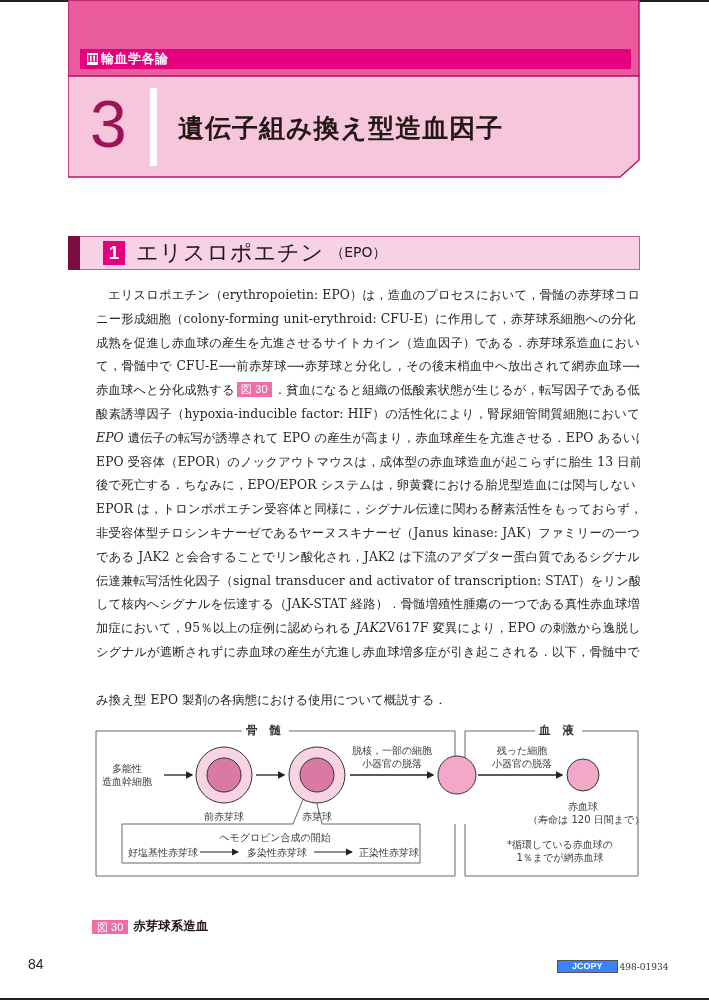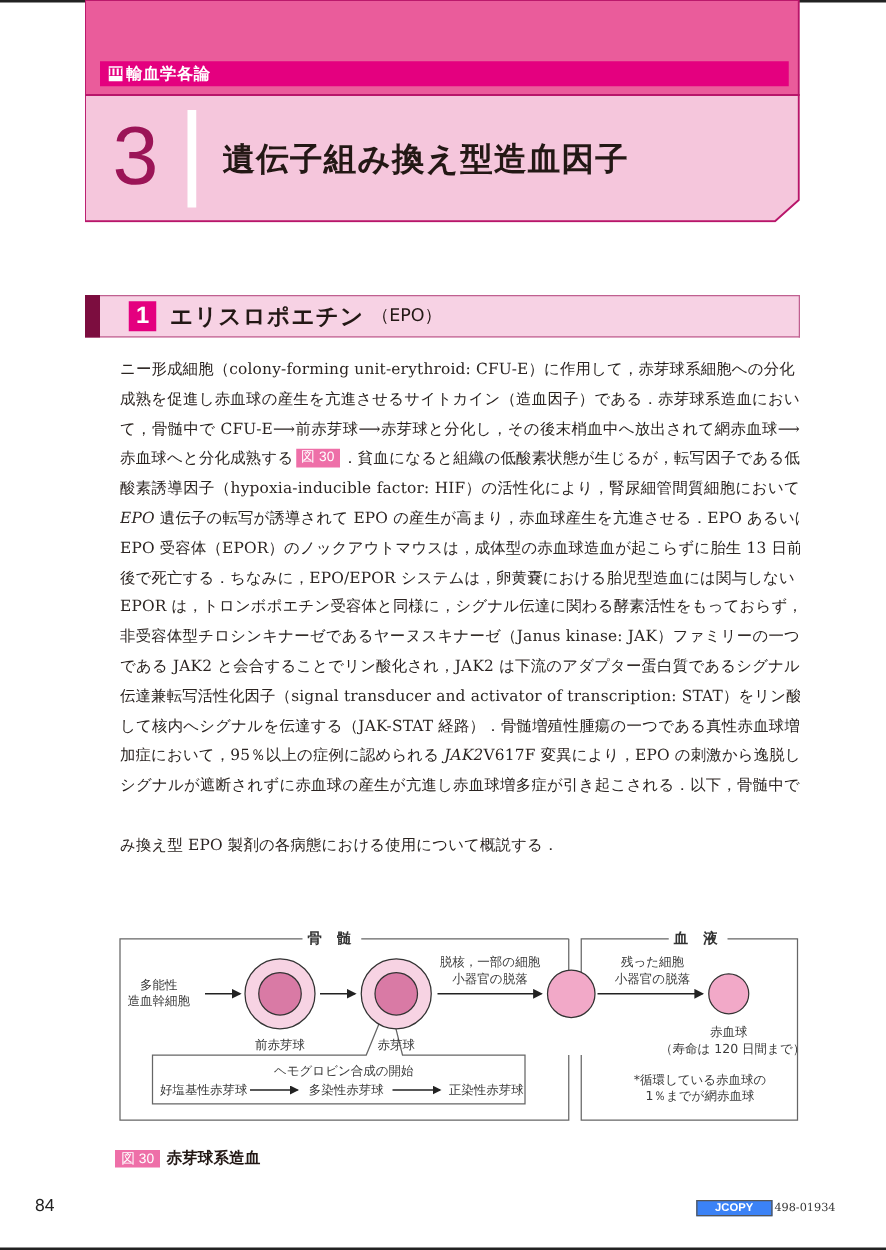--- a/index.html
+++ b/index.html
@@ -37,40 +37,40 @@
       position: absolute; left: 68px; top: 236px; width: 572px; height: 34px;
       background: #f7d2e4; border: 1px solid #c06090; border-left: none;
       display: flex; align-items: center;
     }
     .section-dark { width: 12px; height: 34px; background: #7c0d3f; margin-top: -1px; margin-bottom: -1px; }
     .section-num {
       margin-left: 23px; width: 22px; height: 24px; background: #e4007f; color: #fff;
       font-family: "Liberation Sans", sans-serif; font-weight: bold; font-size: 19px;
       line-height: 24px; text-align: center;
     }
-    .section-title { margin-left: 11px; font-size: 18px; font-weight: bold; color: #231815; letter-spacing: 1px; }
+    .section-title { margin-left: 11px; font-size: 22px; font-weight: normal; color: #231815; letter-spacing: 1px; }
     .section-sub { margin-left: 6px; font-size: 14px; color: #231815; font-weight: normal; }
 
     
     .body-text {
       position: absolute; left: 96px; top: 284px; width: 544px;
       font-family: "DejaVu Serif", serif; font-size: 12.3px; line-height: 23.8px;
       color: #2a2320; text-align: justify; letter-spacing: 0.15px;
     }
     .body-text .line { display: block; white-space: nowrap; overflow: hidden; text-align-last: justify; }
     .body-text .line.last { text-align-last: left; margin-top: 24px; }
     .body-text .line.first { padding-left: 12px; }
     .fig-ref {
       display: inline-block; background: #ee6fa8; color: #fff; font-family: "Liberation Sans", sans-serif;
       font-size: 11px; line-height: 15px; padding: 0 4px; margin: 0 2px; vertical-align: 1px;
     }
     .italic { font-style: italic; }
 
     
-    .diagram { position: absolute; left: 90px; top: 720px; width: 560px; height: 195px; margin-top: 20px; }
+    .diagram { position: absolute; left: 90px; top: 720px; width: 560px; height: 195px; }
     .diagram svg { position: absolute; left: 0; top: 0; }
     .dlabel {
       position: absolute; font-family: "DejaVu Sans", sans-serif; font-size: 10px; color: #3a3a3a;
       text-align: center; line-height: 13px; white-space: nowrap;
     }
     .dlabel.region { font-size: 11.5px; font-weight: bold; letter-spacing: 4px; background: #fff; padding: 0 4px; color: #333; }
 
     .caption { position: absolute; left: 92px; top: 918px; display: flex; align-items: center; }
     .caption-tag {
       background: #ee6fa8; color: #fff; font-family: "Liberation Sans", sans-serif; font-size: 11px;
@@ -107,20 +107,21 @@
 </div>
 
 <div class="section-heading">
   <div class="section-dark"></div>
   <div class="section-num">1</div>
   <div class="section-title">エリスロポエチン</div>
   <div class="section-sub">（EPO）</div>
 </div>
 
 <div class="body-text">
+  <span class="line first">エリスロポエチン（erythropoietin: EPO）は，造血のプロセスにおいて，骨髄の赤芽球コロ</span>
   <span class="line">ニー形成細胞（colony-forming unit-erythroid: CFU-E）に作用して，赤芽球系細胞への分化・</span>
   <span class="line">成熟を促進し赤血球の産生を亢進させるサイトカイン（造血因子）である．赤芽球系造血におい</span>
   <span class="line">て，骨髄中で CFU-E⟶前赤芽球⟶赤芽球と分化し，その後末梢血中へ放出されて網赤血球⟶</span>
   <span class="line"><span>赤血球へと分化成熟する</span><span class="fig-ref">図 30</span><span>．貧血になると組織の低酸素状態が生じるが，転写因子である低</span></span>
   <span class="line">酸素誘導因子（hypoxia-inducible factor: HIF）の活性化により，腎尿細管間質細胞において</span>
   <span class="line"><span class="italic">EPO</span><span> 遺伝子の転写が誘導されて EPO の産生が高まり，赤血球産生を亢進させる．EPO あるいは</span></span>
   <span class="line">EPO 受容体（EPOR）のノックアウトマウスは，成体型の赤血球造血が起こらずに胎生 13 日前</span>
   <span class="line">後で死亡する．ちなみに，EPO/EPOR システムは，卵黄嚢における胎児型造血には関与しない．</span>
   <span class="line">EPOR は，トロンボポエチン受容体と同様に，シグナル伝達に関わる酵素活性をもっておらず，</span>
   <span class="line">非受容体型チロシンキナーゼであるヤーヌスキナーゼ（Janus kinase: JAK）ファミリーの一つ</span>

